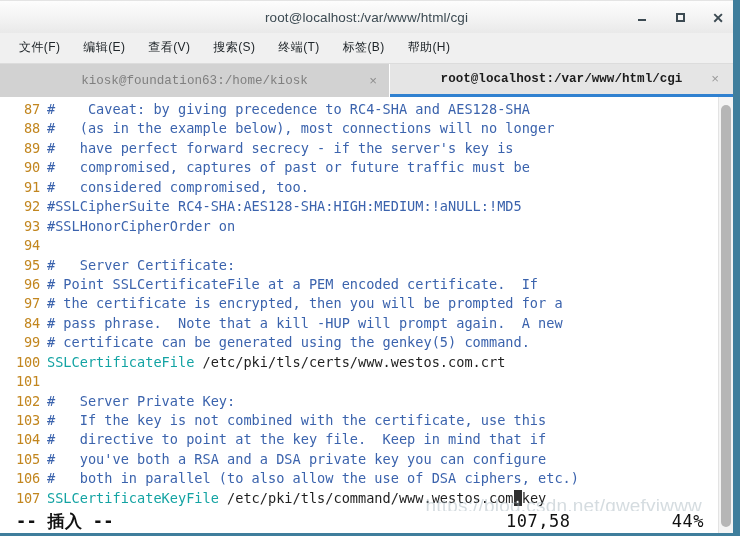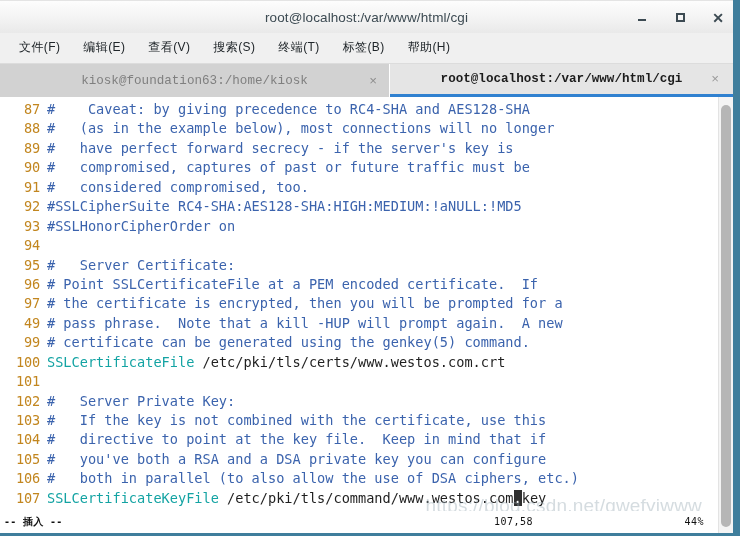--- a/index.html
+++ b/index.html
@@ -210,27 +210,27 @@
   .c-value { color: #1f1f1f; }
   .c-plain { color: #1f1f1f; }
   .cursor {
     background: #2f2f2f;
     color: #ffffff;
   }
 
   
   .statusline {
     position: absolute;
-    left: 0;
+    left: 12px;
     right: 0;
     bottom: 0;
     height: 22px;
     background: #ffffff;
     font-family: "DejaVu Sans Mono", "Liberation Mono", monospace;
-    font-size: 10px;
+    font-size: 17px;
     color: #111111;
     display: flex;
     align-items: center;
     box-sizing: border-box;
   }
   .st-mode {
     padding-left: 4px;
     font-weight: bold;
     letter-spacing: 0.3px;
   }
@@ -330,21 +330,21 @@
             <div class="row"><span class="lnum">88</span><span class="c-comment">#   (as in the example below), most connections will no longer</span></div>
             <div class="row"><span class="lnum">89</span><span class="c-comment">#   have perfect forward secrecy - if the server's key is</span></div>
             <div class="row"><span class="lnum">90</span><span class="c-comment">#   compromised, captures of past or future traffic must be</span></div>
             <div class="row"><span class="lnum">91</span><span class="c-comment">#   considered compromised, too.</span></div>
             <div class="row"><span class="lnum">92</span><span class="c-comment">#SSLCipherSuite RC4-SHA:AES128-SHA:HIGH:MEDIUM:!aNULL:!MD5</span></div>
             <div class="row"><span class="lnum">93</span><span class="c-comment">#SSLHonorCipherOrder on</span></div>
             <div class="row"><span class="lnum">94</span><span class="c-plain"></span></div>
             <div class="row"><span class="lnum">95</span><span class="c-comment">#   Server Certificate:</span></div>
             <div class="row"><span class="lnum">96</span><span class="c-comment"># Point SSLCertificateFile at a PEM encoded certificate.  If</span></div>
             <div class="row"><span class="lnum">97</span><span class="c-comment"># the certificate is encrypted, then you will be prompted for a</span></div>
-            <div class="row"><span class="lnum">49</span><span class="c-comment"># pass phrase.  Note that a kill -HUP will prompt again.  A new</span></div>
+            <div class="row"><span class="lnum">84</span><span class="c-comment"># pass phrase.  Note that a kill -HUP will prompt again.  A new</span></div>
             <div class="row"><span class="lnum">99</span><span class="c-comment"># certificate can be generated using the genkey(5) command.</span></div>
             <div class="row"><span class="lnum">100</span><span class="c-directive">SSLCertificateFile</span><span class="c-value"> /etc/pki/tls/certs/www.westos.com.crt</span></div>
             <div class="row"><span class="lnum">101</span><span class="c-plain"></span></div>
             <div class="row"><span class="lnum">102</span><span class="c-comment">#   Server Private Key:</span></div>
             <div class="row"><span class="lnum">103</span><span class="c-comment">#   If the key is not combined with the certificate, use this</span></div>
             <div class="row"><span class="lnum">104</span><span class="c-comment">#   directive to point at the key file.  Keep in mind that if</span></div>
             <div class="row"><span class="lnum">105</span><span class="c-comment">#   you've both a RSA and a DSA private key you can configure</span></div>
             <div class="row"><span class="lnum">106</span><span class="c-comment">#   both in parallel (to also allow the use of DSA ciphers, etc.)</span></div>
             <div class="row"><span class="lnum">107</span><span class="c-directive">SSLCertificateKeyFile</span><span class="c-value"> /etc/pki/tls/command/www.westos.com</span><span class="cursor">.</span><span class="c-value">key</span></div>
             <div class="row"><span class="lnum">108</span><span class="c-plain"></span></div>

